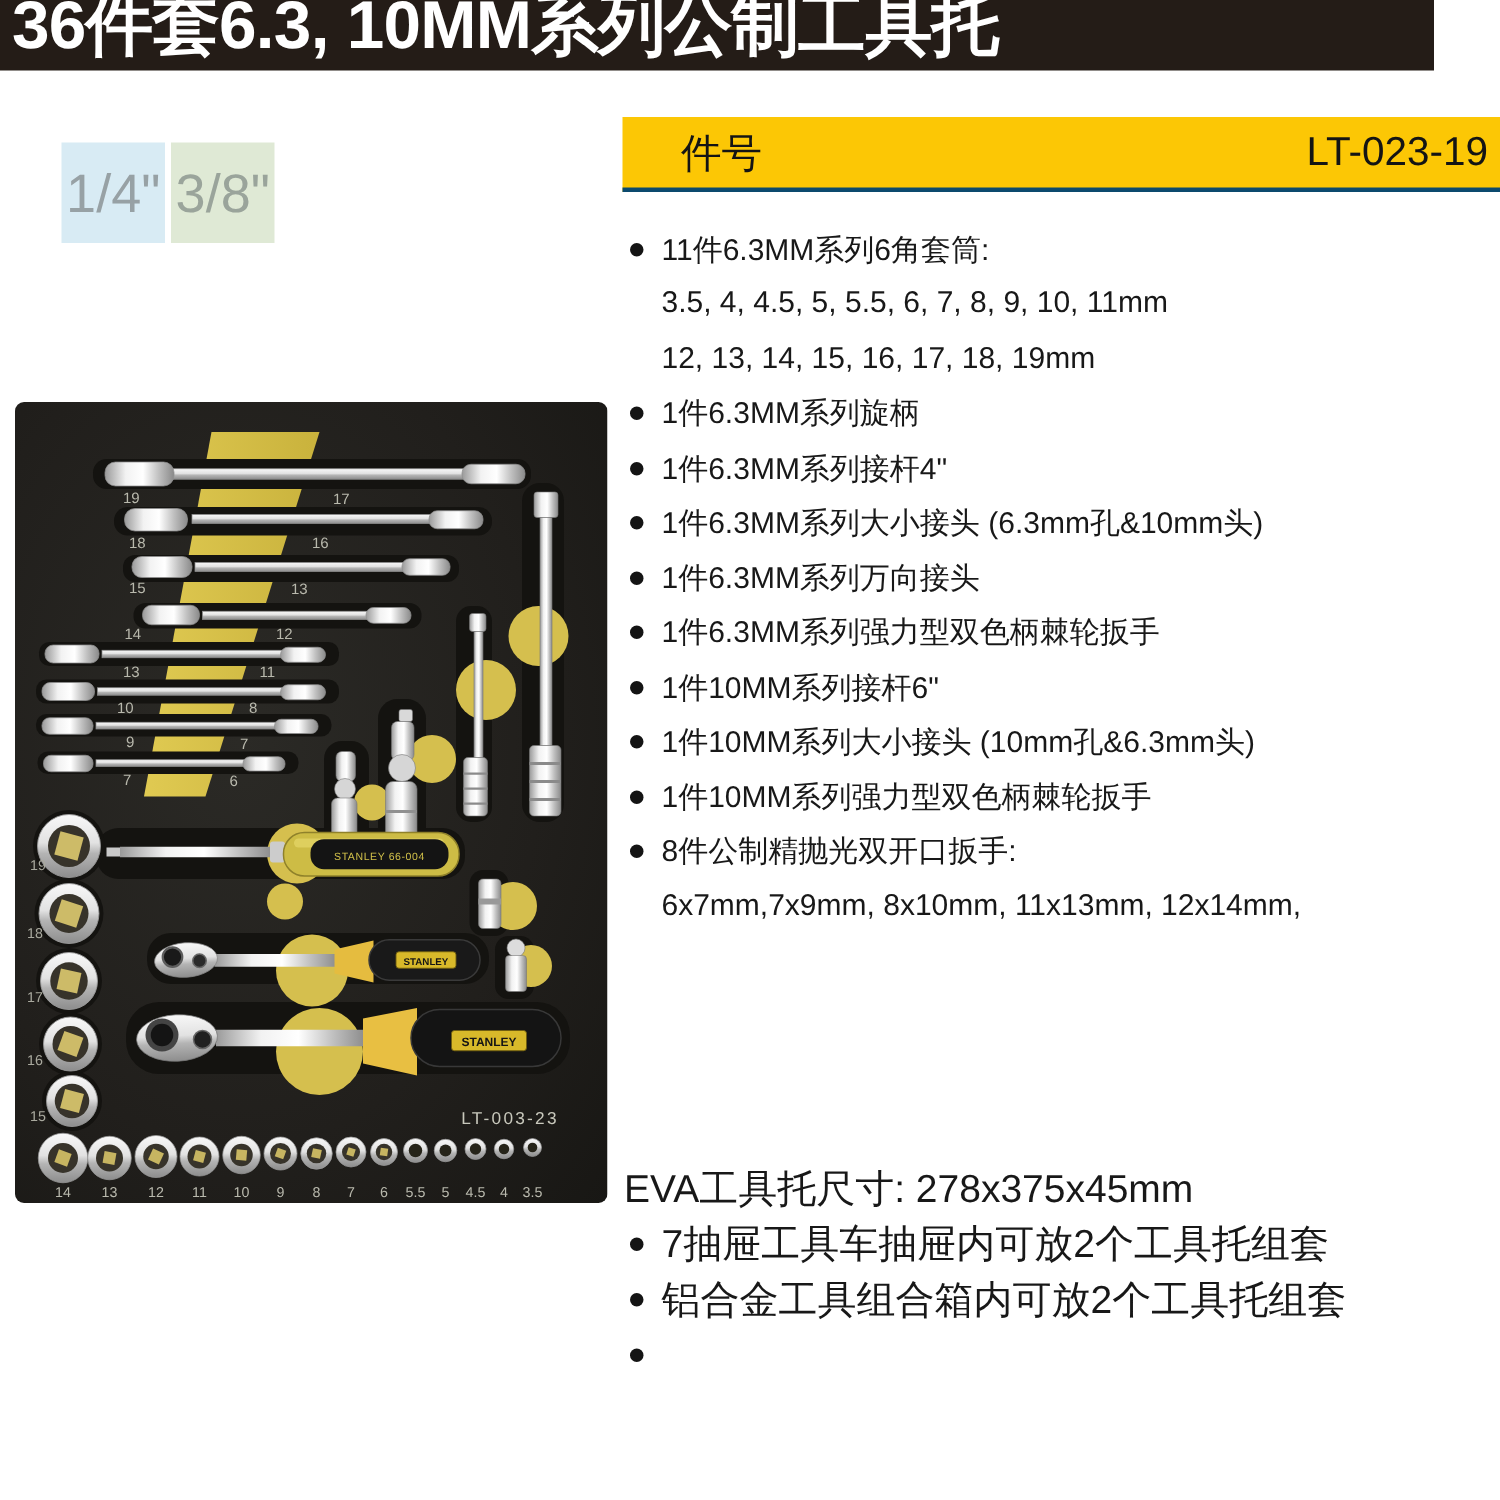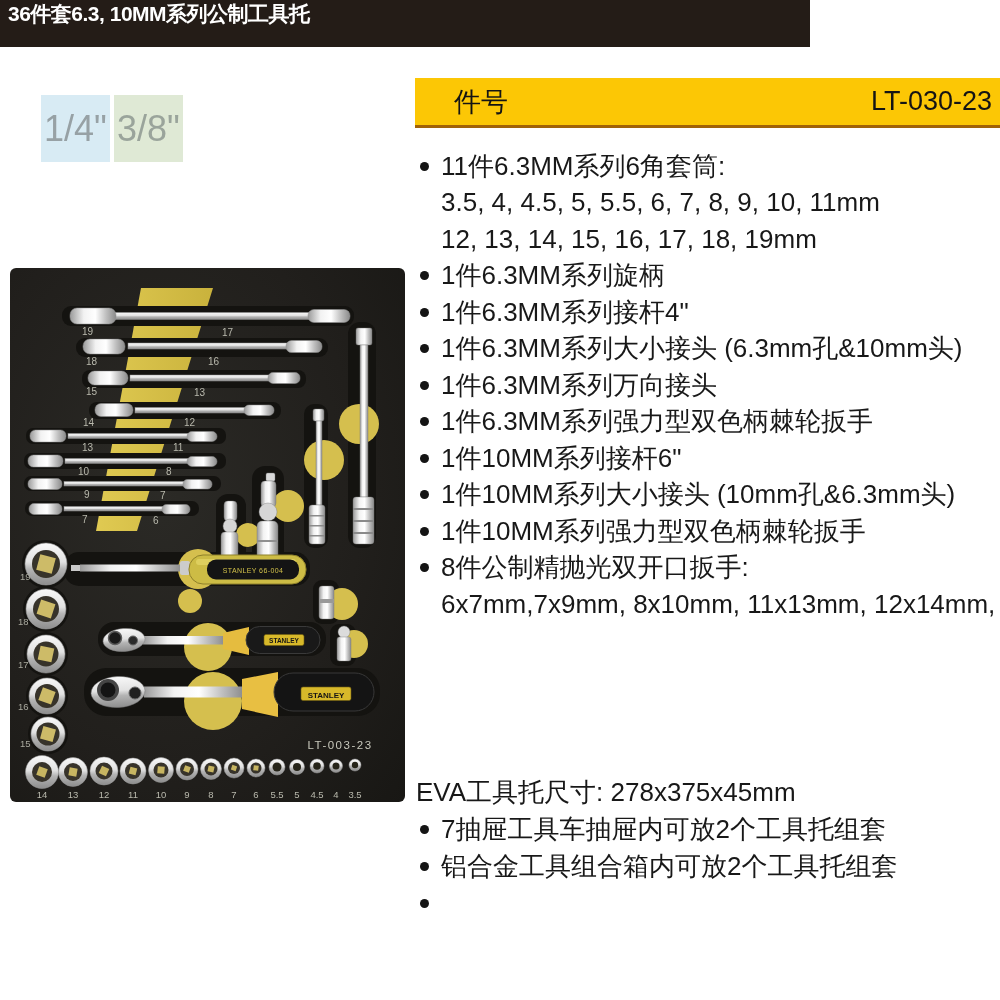--- a/index.html
+++ b/index.html
@@ -3,43 +3,43 @@
 <meta charset="utf-8">
 <style>
   html,body{margin:0;padding:0;}
   body{
     width:1000px;height:1000px;position:relative;background:#ffffff;
     font-family:"Liberation Sans","DejaVu Sans",sans-serif;color:#181818;
     overflow:hidden;
   }
   
   .title-bar{
-    position:absolute;left:0;top:0;width:810px;height:47px;
-    background:#241c17;color:#ffffff;display:flex;align-items:flex-start;
-    font-size:21px;font-weight:bold;letter-spacing:-0.5px;padding-left:8px;box-sizing:border-box;
+    position:absolute;left:0;top:0;width:956px;height:47px;
+    background:#241c17;color:#ffffff;display:flex;align-items:flex-end;
+    font-size:45px;font-weight:bold;letter-spacing:-0.5px;padding-left:8px;box-sizing:border-box;
   }
   
   .badge{
     position:absolute;top:95px;width:69px;height:67px;display:flex;
     align-items:center;justify-content:center;font-size:36px;color:#97a1a5;
   }
   .badge-quarter{left:41px;background:#d8ebf4;}
   .badge-threeeighth{left:114px;background:#dfe9d5;color:#9aa49b;}
   
   .part-bar{
     position:absolute;left:415px;top:78px;width:585px;height:50px;background:#fcc705;
-    border-bottom:3px solid #a16207;display:flex;align-items:center;justify-content:space-between;
+    border-bottom:3px solid #0c4a6e;display:flex;align-items:center;justify-content:space-between;
     font-size:27px;color:#141414;padding:0 8px 0 39px;box-sizing:border-box;
   }
   
   .spec-list{position:absolute;left:415px;top:148px;width:585px;}
   .spec-line{height:36.5px;display:flex;align-items:center;}
   .dot{width:9px;height:9px;border-radius:50%;background:#141414;margin:0 12px 0 5px;flex:none;}
   .cont .dot{visibility:hidden;}
-  .spec-text{font-size:26px;white-space:nowrap;}
+  .spec-text{font-size:20px;white-space:nowrap;}
   
   .footer-block{position:absolute;left:415px;top:774px;width:585px;}
   .footer-line{height:37px;display:flex;align-items:center;}
   .footer-line .spec-text{font-size:26px;}
   .plain{padding-left:1px;}
   
   .tray-wrap{position:absolute;left:10px;top:253px;width:395px;height:534px;margin-top:15px;}
   .wl{font-size:10px;fill:#b9b9ad;}
   .sl{font-size:9.5px;fill:#a9a99e;}
   .bl{font-size:9.5px;fill:#b9b9ad;text-anchor:middle;}
@@ -56,21 +56,21 @@
 
 <div class="badge badge-quarter">
   <span>1/4"</span>
 </div>
 <div class="badge badge-threeeighth">
   <span>3/8"</span>
 </div>
 
 <div class="part-bar">
   <span>件号</span>
-  <span>LT-030-23</span>
+  <span>LT-023-19</span>
 </div>
 
 <div class="spec-list">
   <div class="spec-line">
       <span class="dot"></span>
       <span class="spec-text">11件6.3MM系列6角套筒:</span>
     </div>
   <div class="spec-line cont">
       <span class="dot"></span>
       <span class="spec-text">3.5, 4, 4.5, 5, 5.5, 6, 7, 8, 9, 10, 11mm</span>

